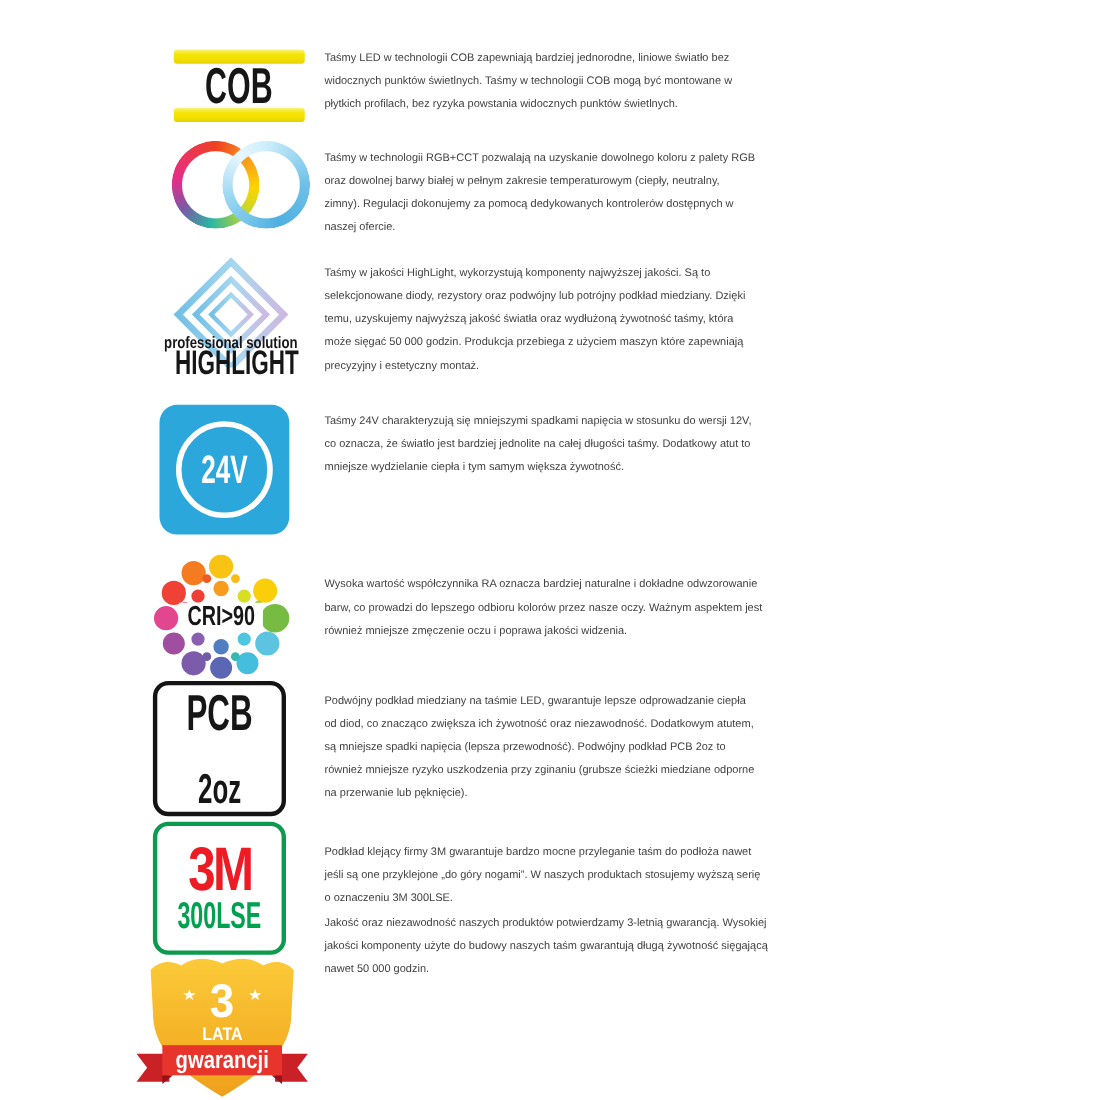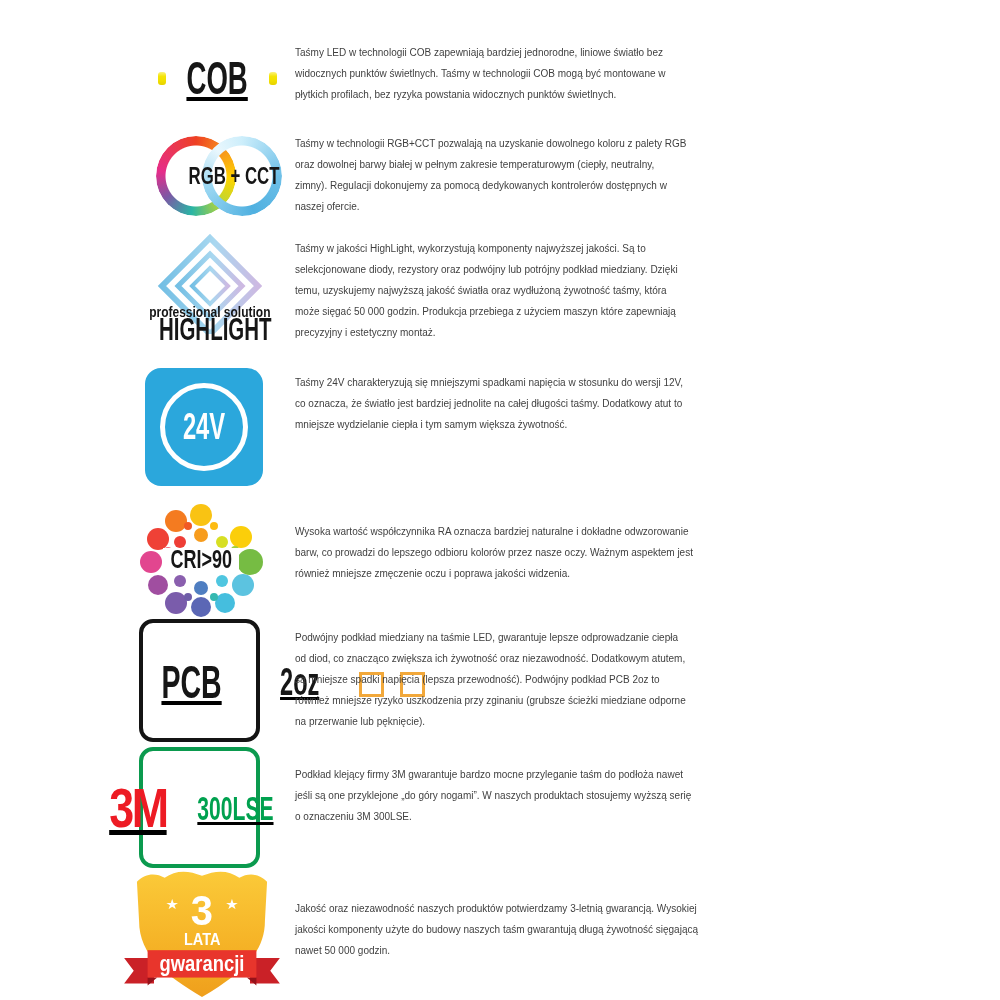--- a/index.html
+++ b/index.html
@@ -1,20 +1,20 @@
 <!DOCTYPE html>
 <html><head>
 <meta charset="utf-8">
 <style>
   html,body{margin:0;padding:0;background:#fff;}
   .page{position:relative;width:1000px;height:1000px;background:#ffffff;
         font-family:"Liberation Sans",sans-serif;overflow:hidden;}
   .desc{position:absolute;left:295px;width:680px;margin:0;
         font-size:10px;line-height:21px;color:#3f3f3f;white-space:pre-line;}
-  .icon-box{position:absolute;display:flex;flex-direction:row;align-items:center;text-decoration:underline;}
+  .icon-box{position:absolute;display:flex;flex-direction:column;align-items:center;}
   .cond{display:inline-block;font-weight:bold;color:#161616;white-space:nowrap;}
 
   
   .cob{left:158px;top:45px;width:119px;height:66px;justify-content:space-between;}
   .cob-bar{width:119px;height:13px;border-radius:3px;
            background:linear-gradient(180deg,#fbf27c 0%,#f4e405 35%,#f2e000 65%,#e6d200 100%);}
   .cob-mid{height:40px;display:flex;align-items:center;justify-content:center;}
   .cob-label{font-size:46px;transform:scaleX(.60);}
 
   
@@ -81,23 +81,20 @@
     <div class="cob-bar"></div>
   </div>
   <p class="desc" style="top:42px">Taśmy LED w technologii COB zapewniają bardziej jednorodne, liniowe światło bez
 widocznych punktów świetlnych. Taśmy w technologii COB mogą być montowane w
 płytkich profilach, bez ryzyka powstania widocznych punktów świetlnych.</p>
 
   <div class="icon-box ringsbox">
     <div class="rings">
       <div class="ring ring-rgb"></div>
       <div class="ring ring-cct"></div>
-    </div>
-    <div class="rings-label">
-      <span class="cond">RGB + CCT</span>
     </div>
   </div>
   <p class="desc" style="top:133px">Taśmy w technologii RGB+CCT pozwalają na uzyskanie dowolnego koloru z palety RGB
 oraz dowolnej barwy białej w pełnym zakresie temperaturowym (ciepły, neutralny,
 zimny). Regulacji dokonujemy za pomocą dedykowanych kontrolerów dostępnych w
 naszej ofercie.</p>
 
   <div class="icon-box hlbox">
     <svg width="160" height="100" viewBox="0 0 160 100">
       <defs>
@@ -203,17 +200,17 @@
       <text class="shield-num" x="88" y="56" transform="scale(0.85,1)">3</text>
       <text class="shield-lata" x="94" y="77" transform="scale(0.8,1)">LATA</text>
       <path d="M2,90 L30,90 L30,116 L2,116 L11,103 Z" fill="#ca2127"></path>
       <path d="M148,90 L120,90 L120,116 L148,116 L139,103 Z" fill="#ca2127"></path>
       <path d="M24,110 L24,118 L33,110 Z" fill="#96121a"></path>
       <path d="M126,110 L126,118 L117,110 Z" fill="#96121a"></path>
       <rect x="24" y="82" width="102" height="28" fill="#e8352c"></rect>
       <text class="shield-ribbon-text" x="100" y="103" transform="scale(0.75,1)">gwarancji</text>
     </svg>
   </div>
-  <p class="desc" style="top:898px">Jakość oraz niezawodność naszych produktów potwierdzamy 3-letnią gwarancją. Wysokiej
+  <p class="desc" style="top:829px">Jakość oraz niezawodność naszych produktów potwierdzamy 3-letnią gwarancją. Wysokiej
 jakości komponenty użyte do budowy naszych taśm gwarantują długą żywotność sięgającą
 nawet 50 000 godzin.</p>
 
 </div>
 
 </body></html>

